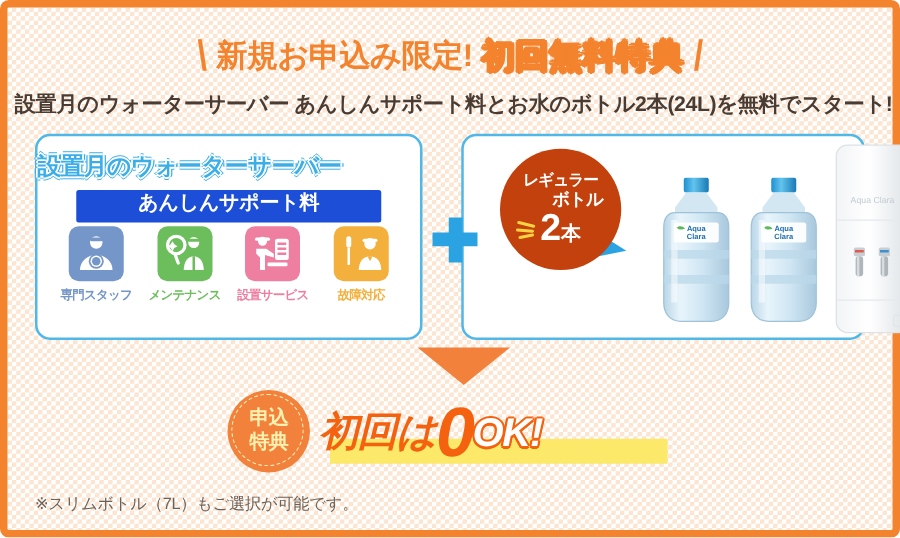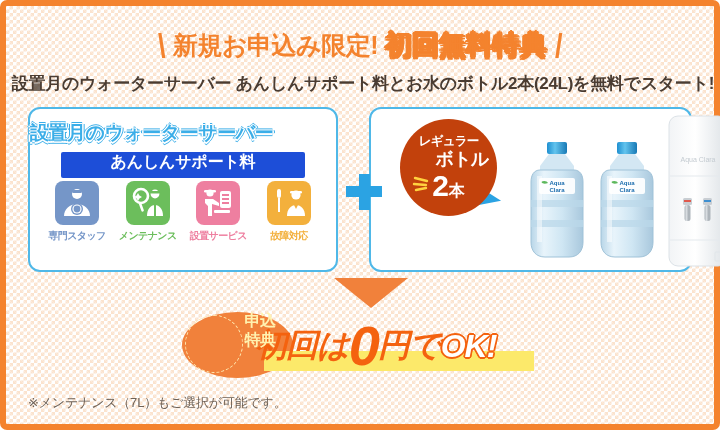--- a/index.html
+++ b/index.html
@@ -90,41 +90,41 @@
     position:absolute;left:29px;top:10px;width:97px;height:97px;border-radius:50%;
     background:#c2410c;color:#fff;z-index:3;
     display:flex;flex-direction:column;align-items:center;justify-content:center;
   }
   .bubble-tail{
     position:absolute;left:100px;top:78px;width:0;height:0;z-index:2;
     border-left:30px solid #2BA3E3;border-top:10px solid transparent;border-bottom:14px solid transparent;
     transform:rotate(14deg);
   }
   .bubble-l1{font-size:12.5px;font-weight:bold;line-height:1.15;letter-spacing:-.8px;}
-  .bubble-l2{font-size:18px;font-weight:bold;line-height:1.15;letter-spacing:-.8px;margin-left:27px;}
+  .bubble-l2{font-size:14px;font-weight:bold;line-height:1.15;letter-spacing:-.8px;margin-left:27px;}
   .bubble-big{font-size:30px;font-weight:bold;line-height:1;margin-top:1px;}
   .bubble-big small{font-size:16px;}
   .sparkle{position:absolute;left:12px;top:55px;width:20px;height:20px;}
   
   .bottle{position:absolute;width:76px;height:118px;}
   #bottle1{left:148px;top:33px;}
   #bottle2{left:218px;top:33px;}
   
   #dispenser{position:absolute;left:294px;top:5px;width:66px;height:155px;}
   
   .down-arrow{
     position:absolute;left:328px;top:272px;width:0;height:0;
     border-left:37px solid transparent;border-right:37px solid transparent;
     border-top:30px solid #F1813B;
   }
   
   .badge{
     position:absolute;left:176px;top:306px;width:66px;height:66px;border-radius:50%;
-    background:#F1813B;display:flex;flex-direction:column;align-items:center;justify-content:flex-start;
-    color:#FFF2B0;font-size:16px;font-weight:bold;line-height:1.18;letter-spacing:-.5px;padding-left:45px;
+    background:#F1813B;display:flex;flex-direction:column;align-items:center;justify-content:center;
+    color:#FFF2B0;font-size:16px;font-weight:bold;line-height:1.18;letter-spacing:-.5px;
   }
   .badge:after{
     content:"";position:absolute;left:3px;top:3px;width:56px;height:56px;border-radius:50%;
     border:1.5px dashed #FFE9B0;
   }
   .badge span{position:relative;z-index:2;}
   .price-wrap{position:absolute;left:249px;top:310px;height:60px;display:flex;align-items:center;font-style:italic;}
   .hl{
     position:absolute;left:258px;top:345px;width:270px;height:20px;background:#FCE96A;z-index:0;
   }
@@ -316,19 +316,18 @@
 
   <div class="badge">
     <span>申込</span>
     <span>特典</span>
   </div>
 
   <div class="hl"></div>
   <div class="price-wrap">
     <span class="p-small">初回は</span>
     <span class="p-zero">0</span>
-    <span class="p-small">円で</span>
     <span class="p-ok">OK!</span>
   </div>
 
-  <div class="note">※メンテナンス（7L）もご選択が可能です。</div>
+  <div class="note">※スリムボトル（7L）もご選択が可能です。</div>
 
 </div>
 
 </body></html>

